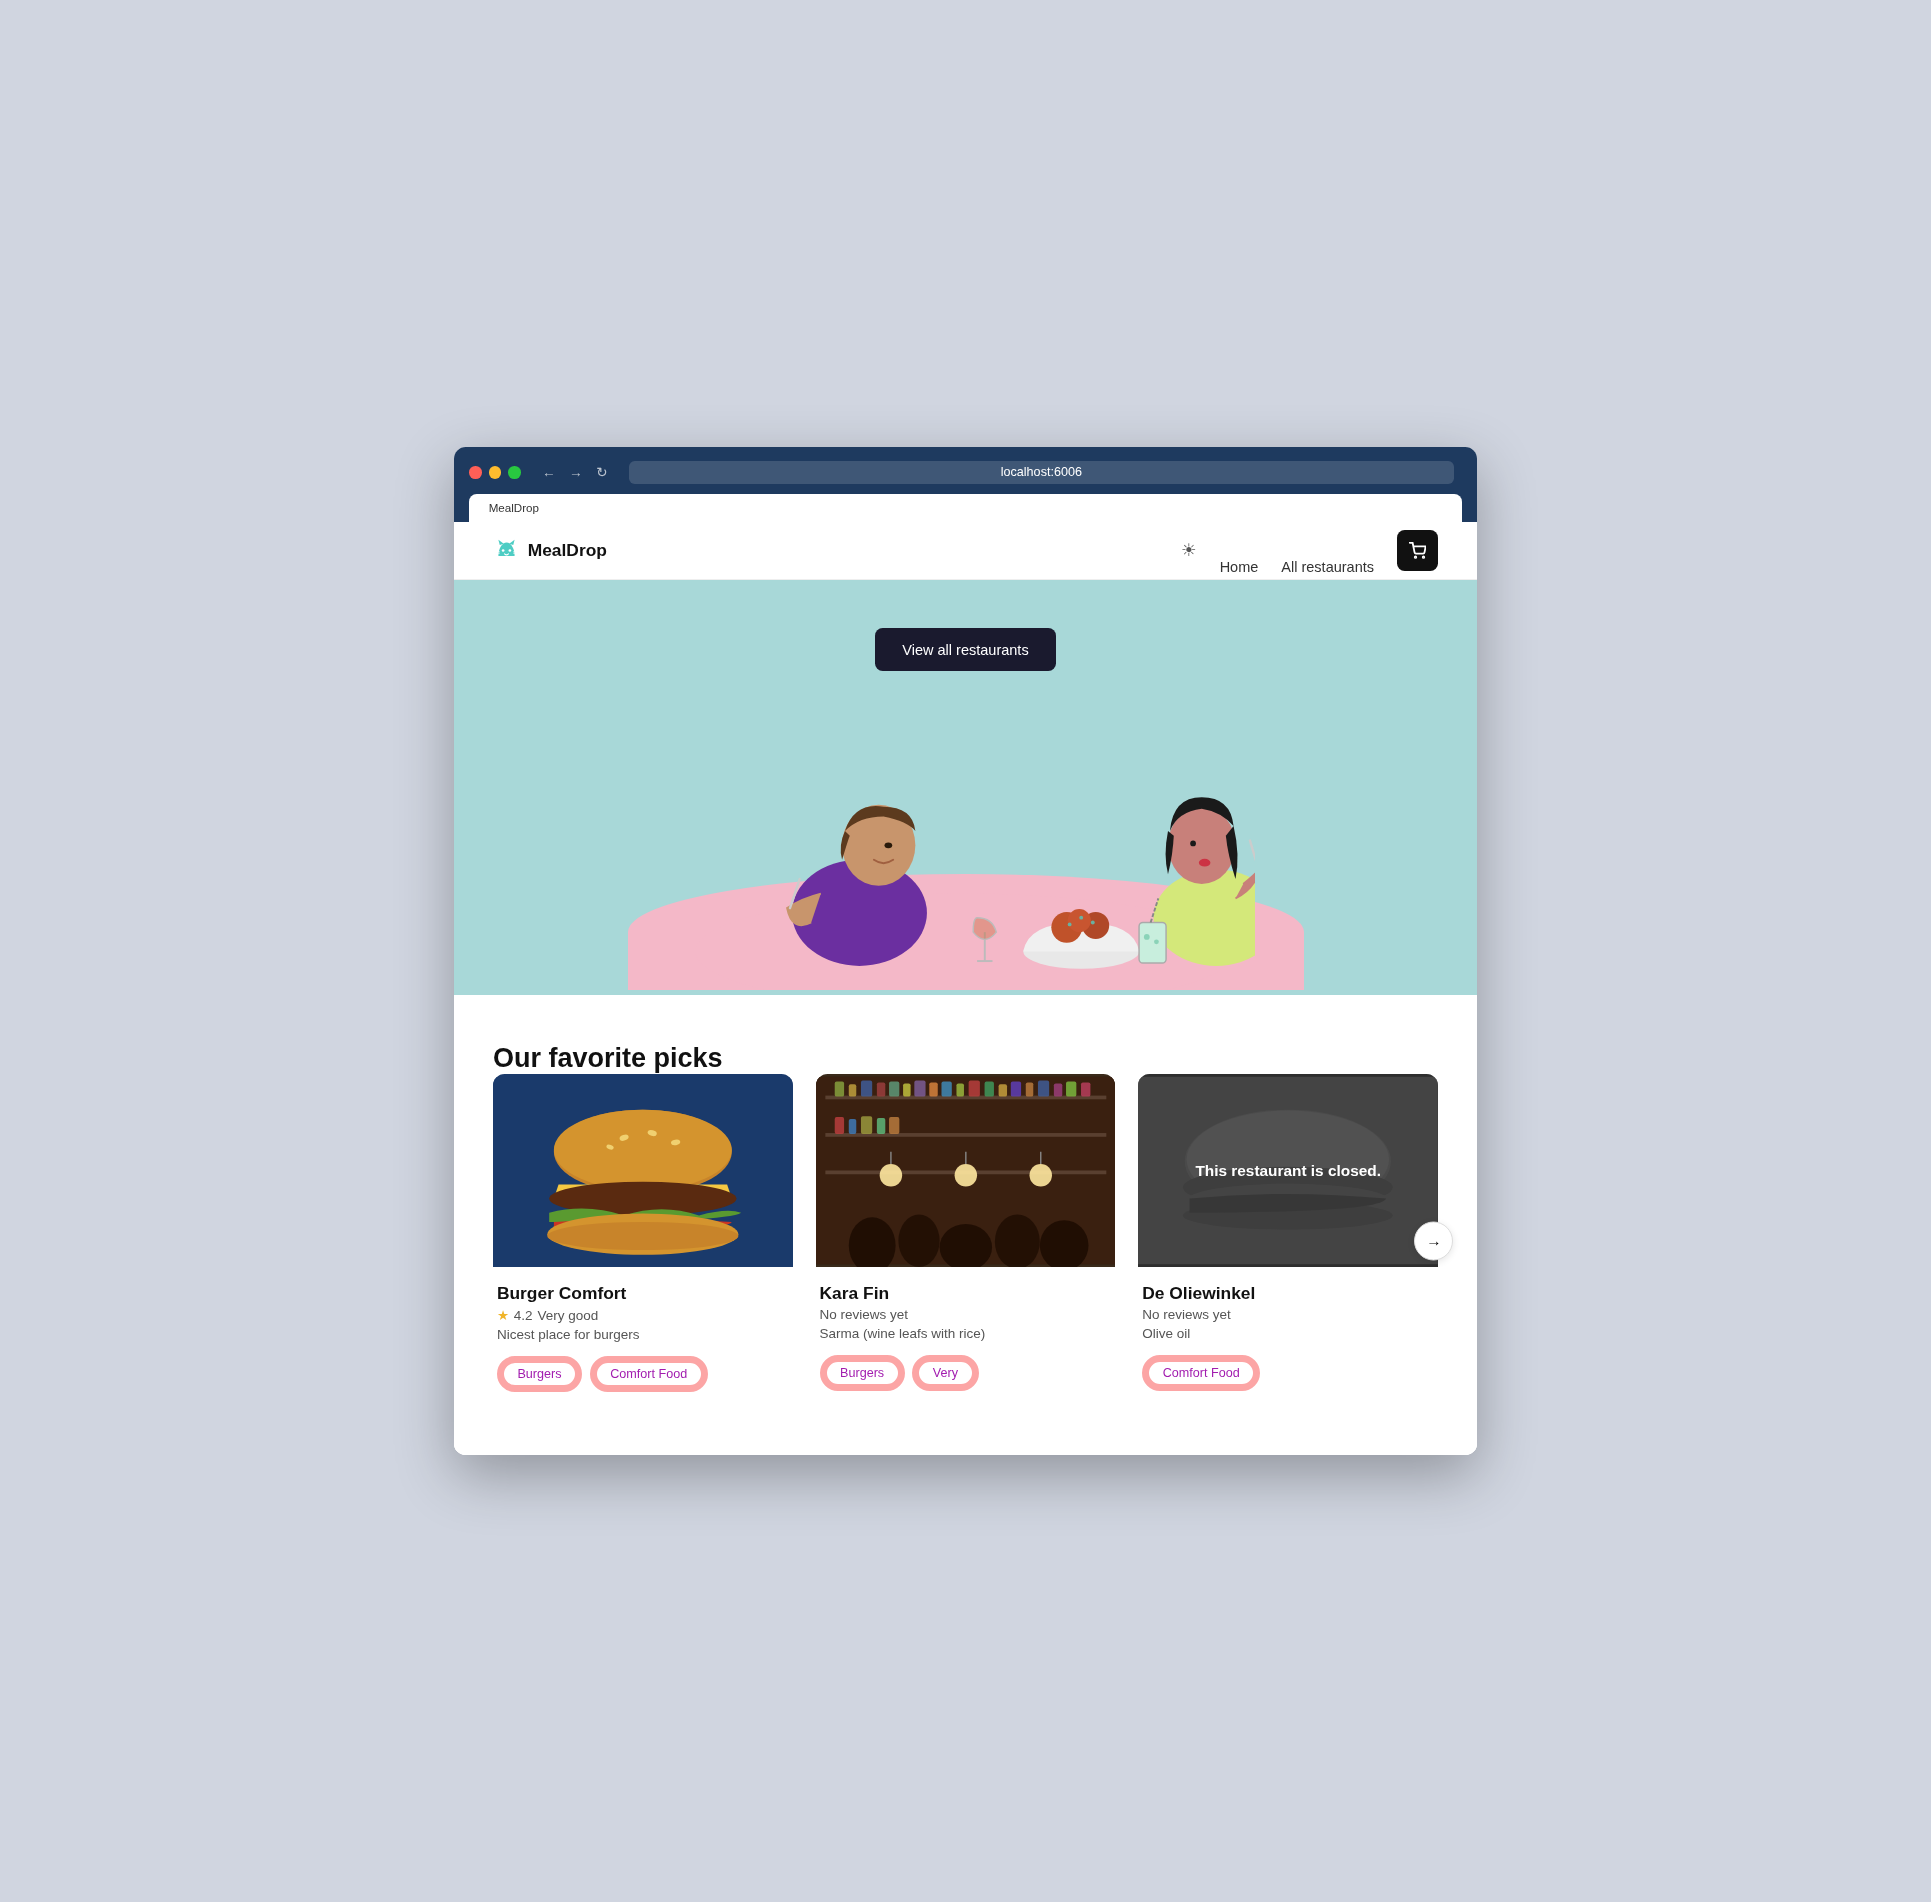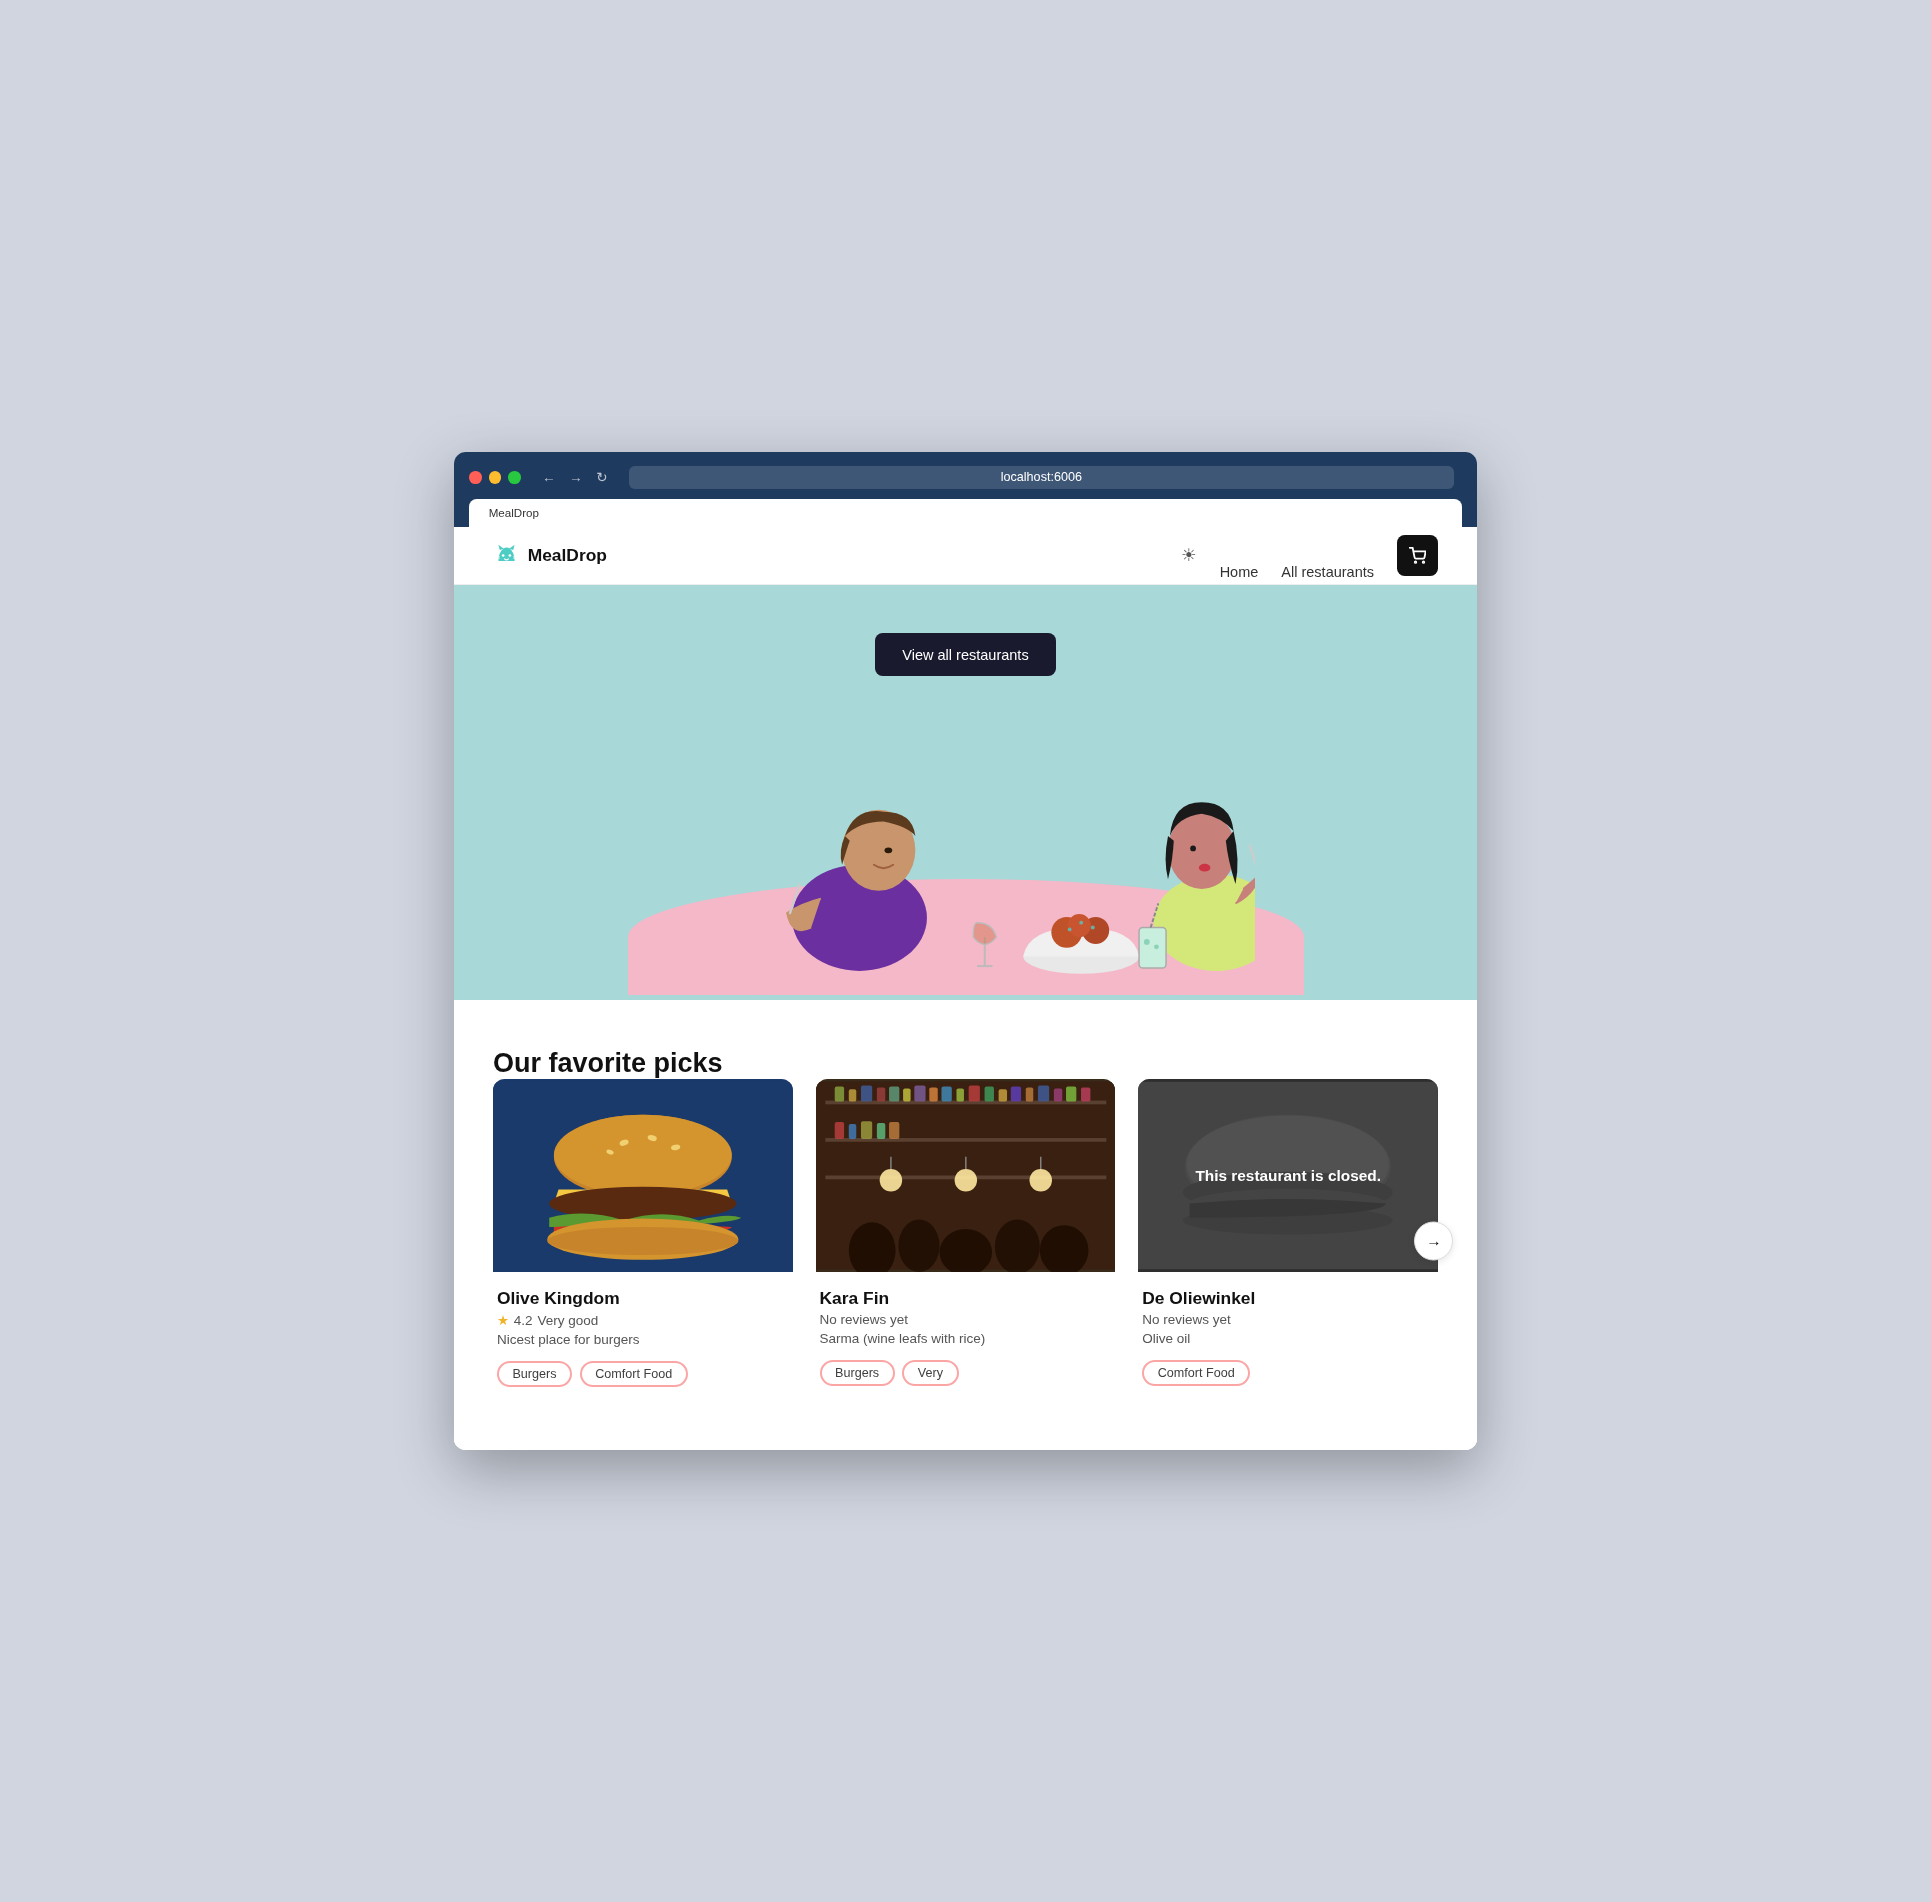--- a/index.html
+++ b/index.html
@@ -267,25 +267,25 @@
       font-size: 13.5px;
       color: #555;
       margin-bottom: 13.5px;
     }
     .tags {
       display: flex;
       gap: 7.7px;
       flex-wrap: wrap;
     }
     .tag {
-      border: 2px solid #fca5a5;
+      border: 7px solid #fca5a5;
       border-radius: 19.3px;
       padding: 3.9px 13.5px;
       font-size: 12.6px;
-      color: #404040;
+      color: #a21caf;
     }
     .next-btn {
       position: absolute;
       right: -15.4px;
       top: 50%;
       transform: translateY(-50%);
       width: 39px;
       height: 39px;
       background: #fff;
       border: 1px solid #ddd;
@@ -446,21 +446,21 @@
                 <path d="M60 145 Q100 135 140 148 Q180 135 220 148 Q250 140 265 145 Q250 155 60 155Z" fill="#5a9a30"></path>
 
                 <path d="M65 155 Q160 148 255 155 Q250 165 65 165Z" fill="#cc3322"></path>
 
                 <ellipse cx="160" cy="168" rx="102" ry="22" fill="#d4942e"></ellipse>
                 <ellipse cx="160" cy="170" rx="102" ry="15" fill="#c8842a"></ellipse>
               </svg>
             </div>
           </div>
           <div class="card-body">
-            <div class="card-name">Olive Kingdom</div>
+            <div class="card-name">Burger Comfort</div>
             <div class="card-rating">
               <span class="star">★</span>
               <span>4.2</span>
               <span>Very good</span>
             </div>
             <div class="card-desc">Nicest place for burgers</div>
             <div class="tags">
               <span class="tag">Burgers</span>
               <span class="tag">Comfort Food</span>
             </div>

